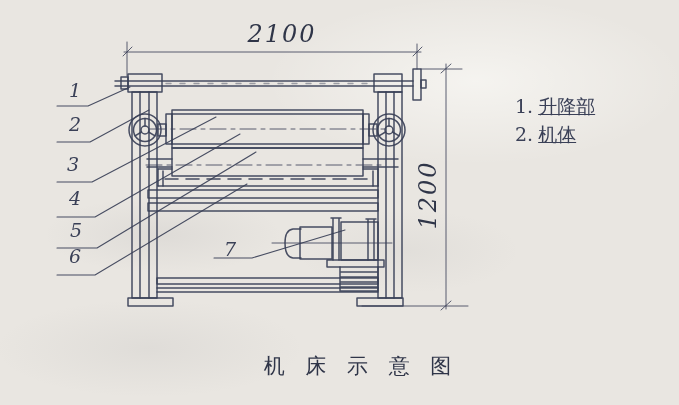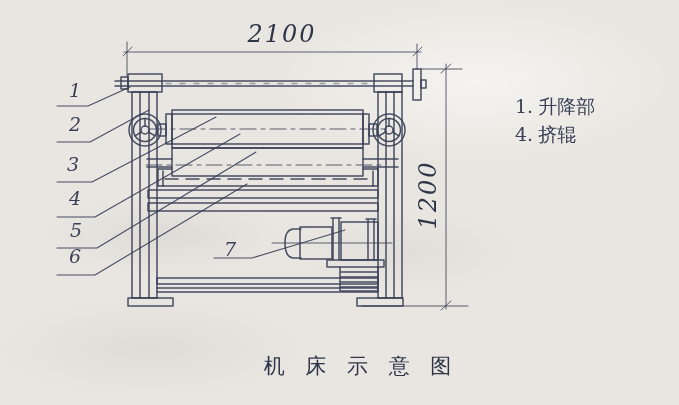--- a/index.html
+++ b/index.html
@@ -38,21 +38,21 @@
     font-size:19px; color:var(--ink); line-height:1;
   }
   .dim{
     position:absolute; transform:translate(-50%,-50%);
     font-family:"DejaVu Serif", serif; font-style:italic;
     font-size:24px; color:#2f3548; letter-spacing:2px; line-height:1; white-space:nowrap;
   }
   .dim-h{transform:translate(-50%,-50%) rotate(-90deg);}
   .legend{
     position:absolute; left:515px; top:92px; color:var(--ink);
-    font-size:19px; line-height:28.4px; white-space:nowrap;
+    font-size:19px; line-height:28.4px; white-space:nowrap;text-decoration:underline;
   }
   .legend .num{
     display:inline-block; font-family:"DejaVu Serif", serif; margin-right:5px;
   }
   .caption{
     position:absolute; left:361px; top:366px; transform:translate(-50%,-50%);
     font-size:21px; letter-spacing:7px; color:#2f3548; white-space:nowrap;
   }
 </style>
 </head>
@@ -160,18 +160,18 @@
   <span class="marker" style="left:75px; top:90px;">1</span>
   <span class="marker" style="left:75px; top:124px;">2</span>
   <span class="marker" style="left:73px; top:164px;">3</span>
   <span class="marker" style="left:75px; top:198px;">4</span>
   <span class="marker" style="left:76px; top:230px;">5</span>
   <span class="marker" style="left:75px; top:256px;">6</span>
   <span class="marker" style="left:230px; top:249px;">7</span>
 
   <div class="legend">
     <div><span class="num">1.</span><span>升降部</span></div>
-    <div><span class="num">4.</span><span>挤辊</span></div>
+    <div><span class="num">2.</span><span>机体</span></div>
   </div>
 
   <div class="caption">机 床 示 意 图</div>
 
 </div>
 
 </body></html>

